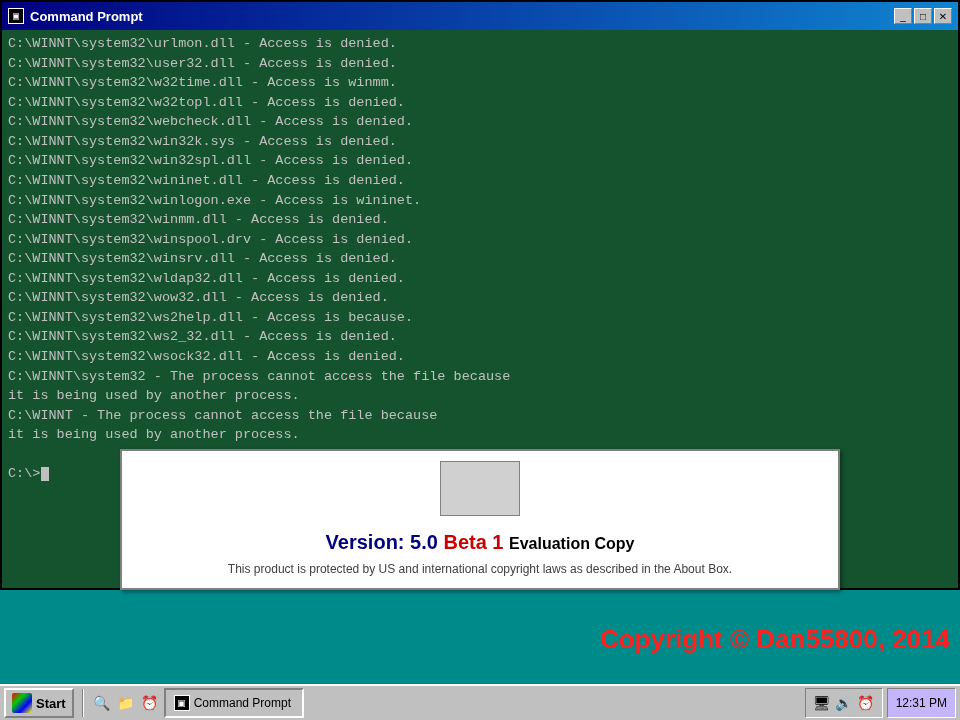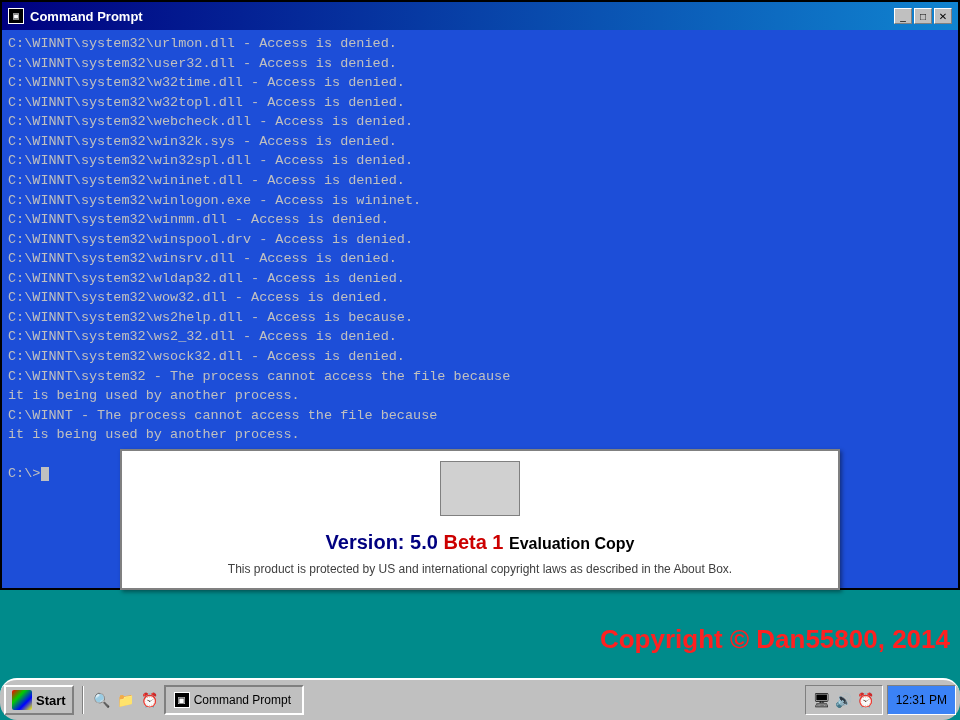--- a/index.html
+++ b/index.html
@@ -69,21 +69,21 @@
       display: flex;
       align-items: center;
       justify-content: center;
       font-size: 10px;
       cursor: pointer;
       color: #000;
       font-family: Arial, sans-serif;
     }
 
     .cmd-body {
-      background: #1d4ed8;
+      background: #14532d;
       color: #c0c0c0;
       flex: 1;
       padding: 4px 6px;
       font-size: 13.5px;
       line-height: 1.45;
       overflow: hidden;
     }
 
     .cmd-line {
       white-space: pre;
@@ -175,29 +175,28 @@
       color: #ff2020;
       z-index: 20;
     }
 
     
     .taskbar {
       position: absolute;
       bottom: 0;
       left: 0;
       right: 0;
-      height: 42px;
+      height: 36px;
       background: #c0c0c0;
       border-top: 2px solid #ffffff;
       display: flex;
       align-items: center;
       padding: 2px 4px;
       gap: 4px;
       z-index: 100;
-      border-radius: 17px;
     }
 
     .start-btn {
       display: flex;
       align-items: center;
       gap: 4px;
       background: #c0c0c0;
       border: 2px solid;
       border-color: #ffffff #808080 #808080 #ffffff;
       padding: 2px 6px;
@@ -263,21 +262,21 @@
       justify-content: center;
       font-size: 9px;
       color: #fff;
     }
 
     .taskbar-spacer {
       flex: 1;
     }
 
     .taskbar-clock {
-      background: #3b82f6;
+      background: #c4b5fd;
       border: 1px solid;
       border-color: #808080 #ffffff #ffffff #808080;
       padding: 3px 8px;
       font-family: Arial, sans-serif;
       font-size: 12px;
       height: 30px;
       display: flex;
       align-items: center;
     }
 
@@ -300,21 +299,21 @@
     <span class="cmd-titlebar-text">Command Prompt</span>
     <div class="cmd-titlebar-buttons">
       <div class="win-btn">_</div>
       <div class="win-btn">□</div>
       <div class="win-btn">✕</div>
     </div>
   </div>
   <div class="cmd-body">
     <div class="cmd-line">C:\WINNT\system32\urlmon.dll - Access is denied.</div>
     <div class="cmd-line">C:\WINNT\system32\user32.dll - Access is denied.</div>
-    <div class="cmd-line">C:\WINNT\system32\w32time.dll - Access is denied.</div>
+    <div class="cmd-line">C:\WINNT\system32\w32time.dll - Access is winmm.</div>
     <div class="cmd-line">C:\WINNT\system32\w32topl.dll - Access is denied.</div>
     <div class="cmd-line">C:\WINNT\system32\webcheck.dll - Access is denied.</div>
     <div class="cmd-line">C:\WINNT\system32\win32k.sys - Access is denied.</div>
     <div class="cmd-line">C:\WINNT\system32\win32spl.dll - Access is denied.</div>
     <div class="cmd-line">C:\WINNT\system32\wininet.dll - Access is denied.</div>
     <div class="cmd-line">C:\WINNT\system32\winlogon.exe - Access is wininet.</div>
     <div class="cmd-line">C:\WINNT\system32\winmm.dll - Access is denied.</div>
     <div class="cmd-line">C:\WINNT\system32\winspool.drv - Access is denied.</div>
     <div class="cmd-line">C:\WINNT\system32\winsrv.dll - Access is denied.</div>
     <div class="cmd-line">C:\WINNT\system32\wldap32.dll - Access is denied.</div>

